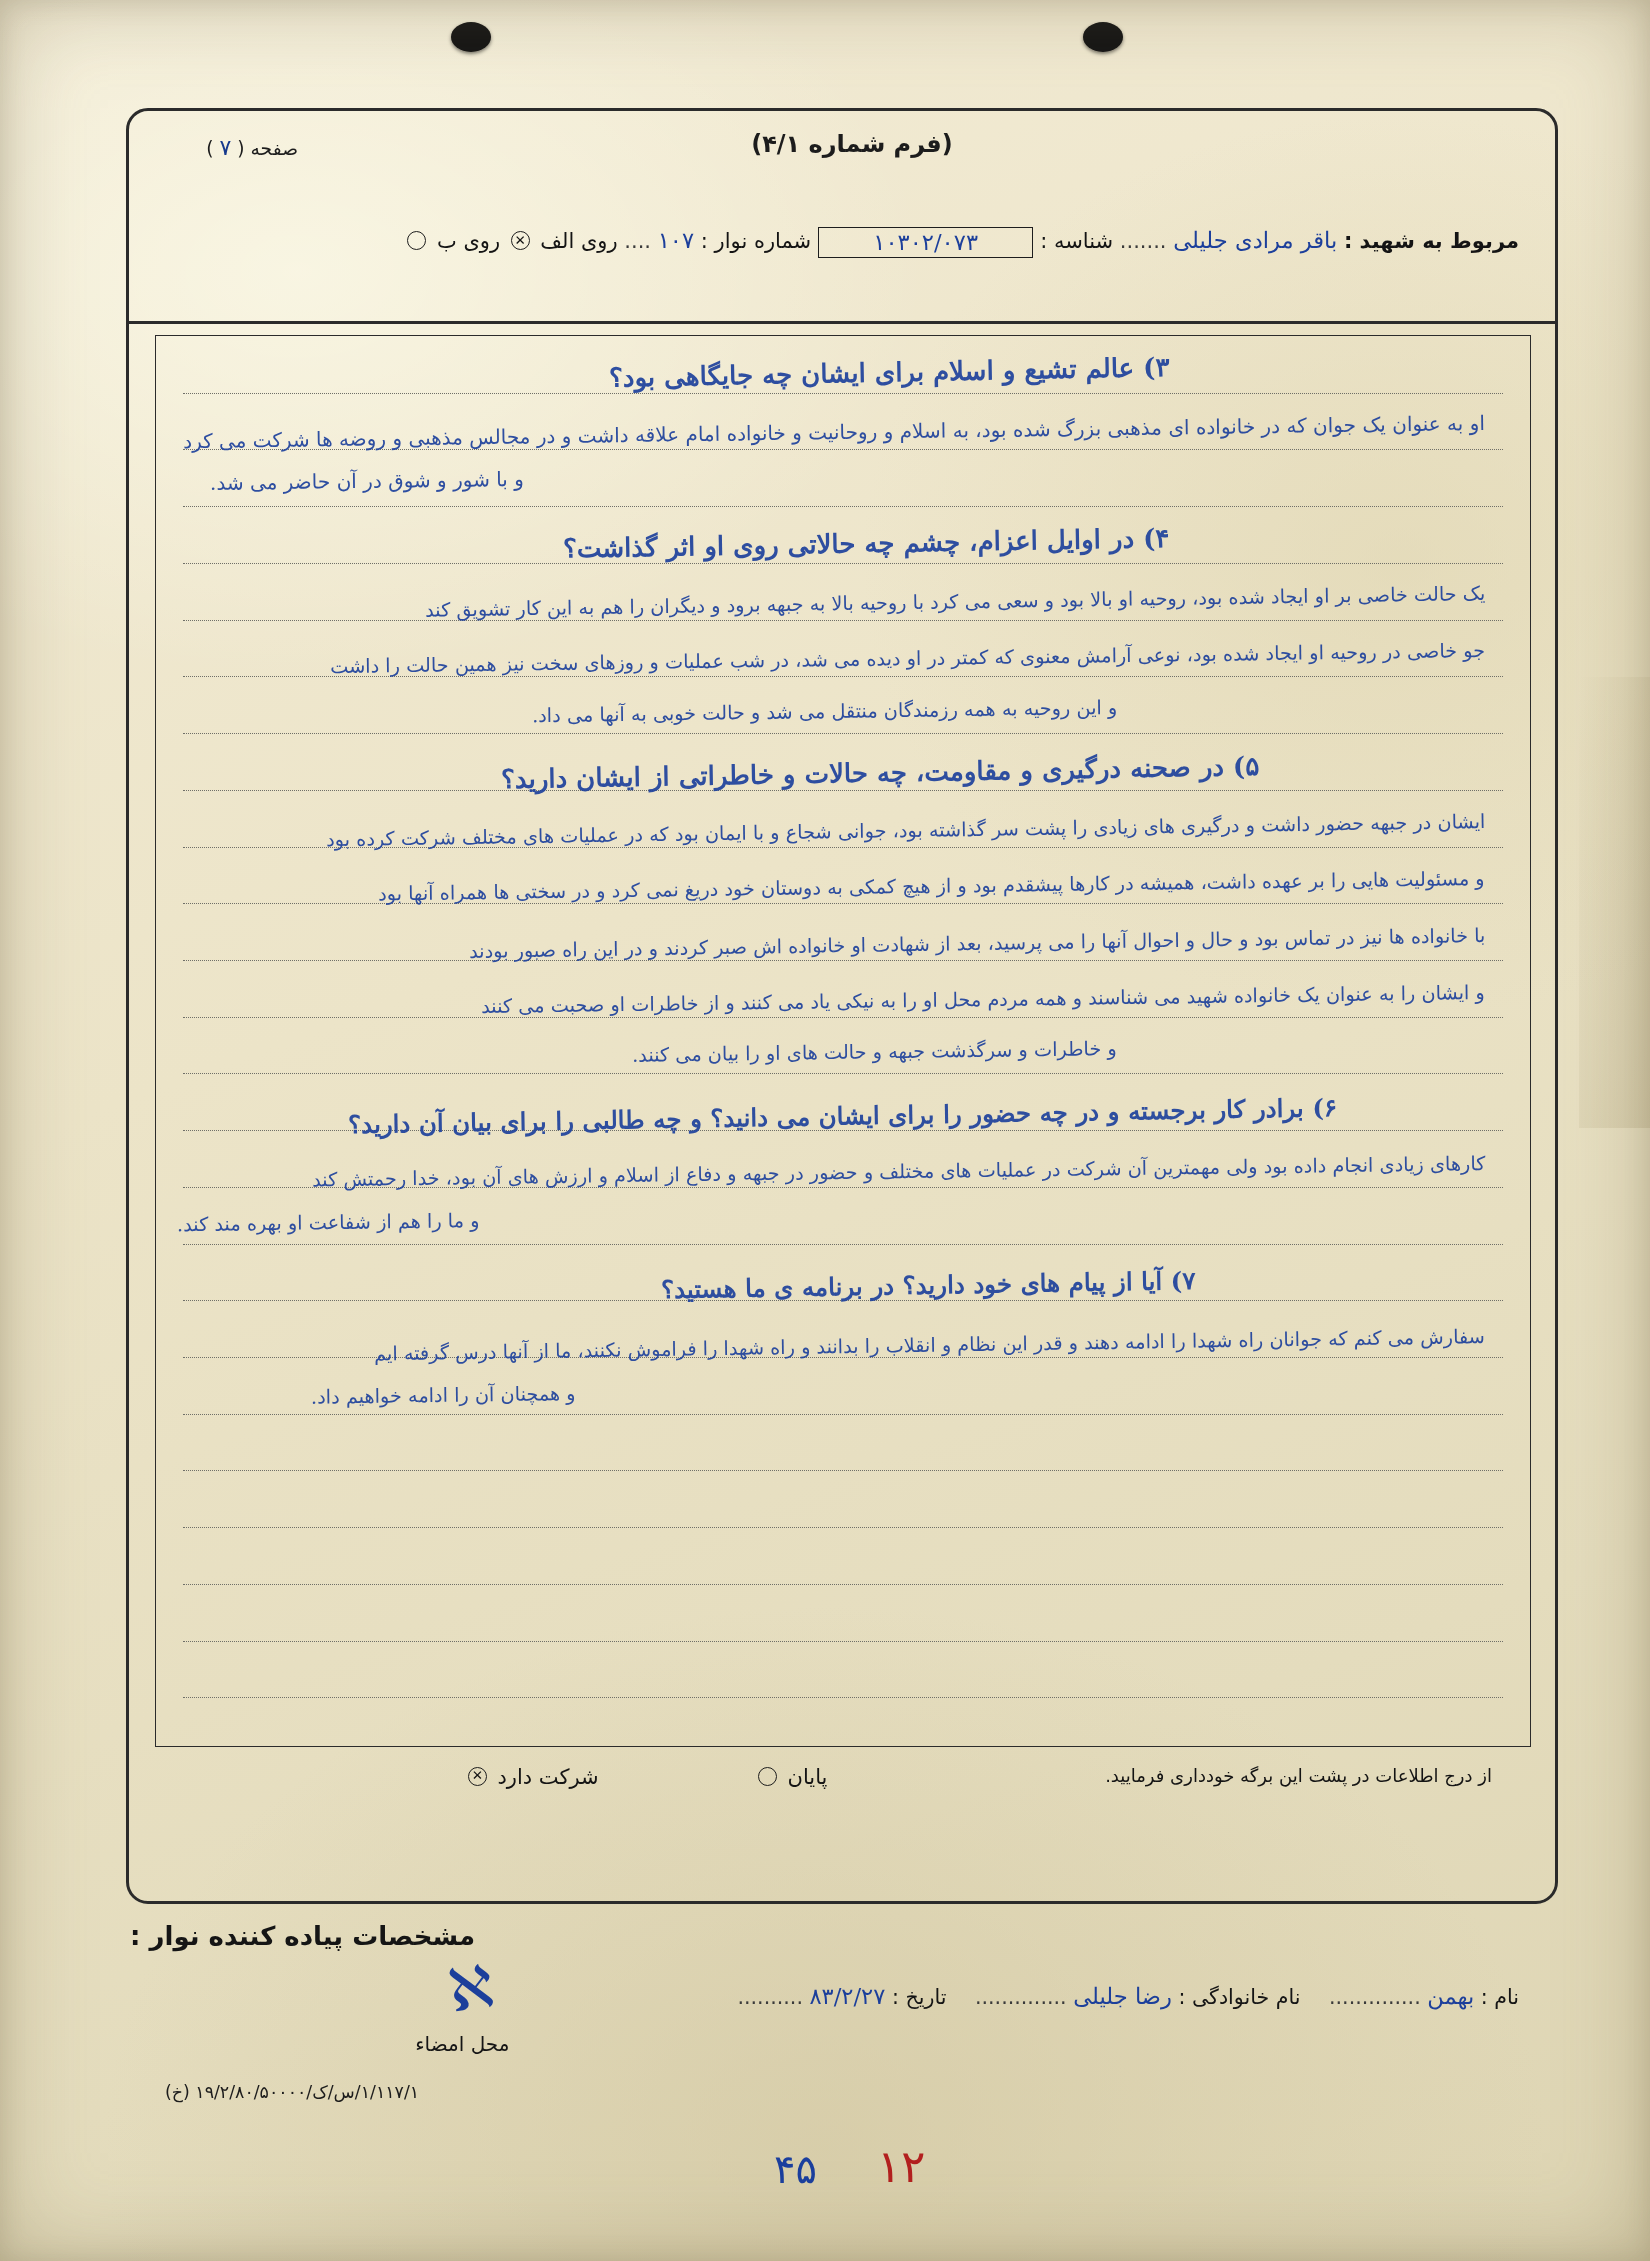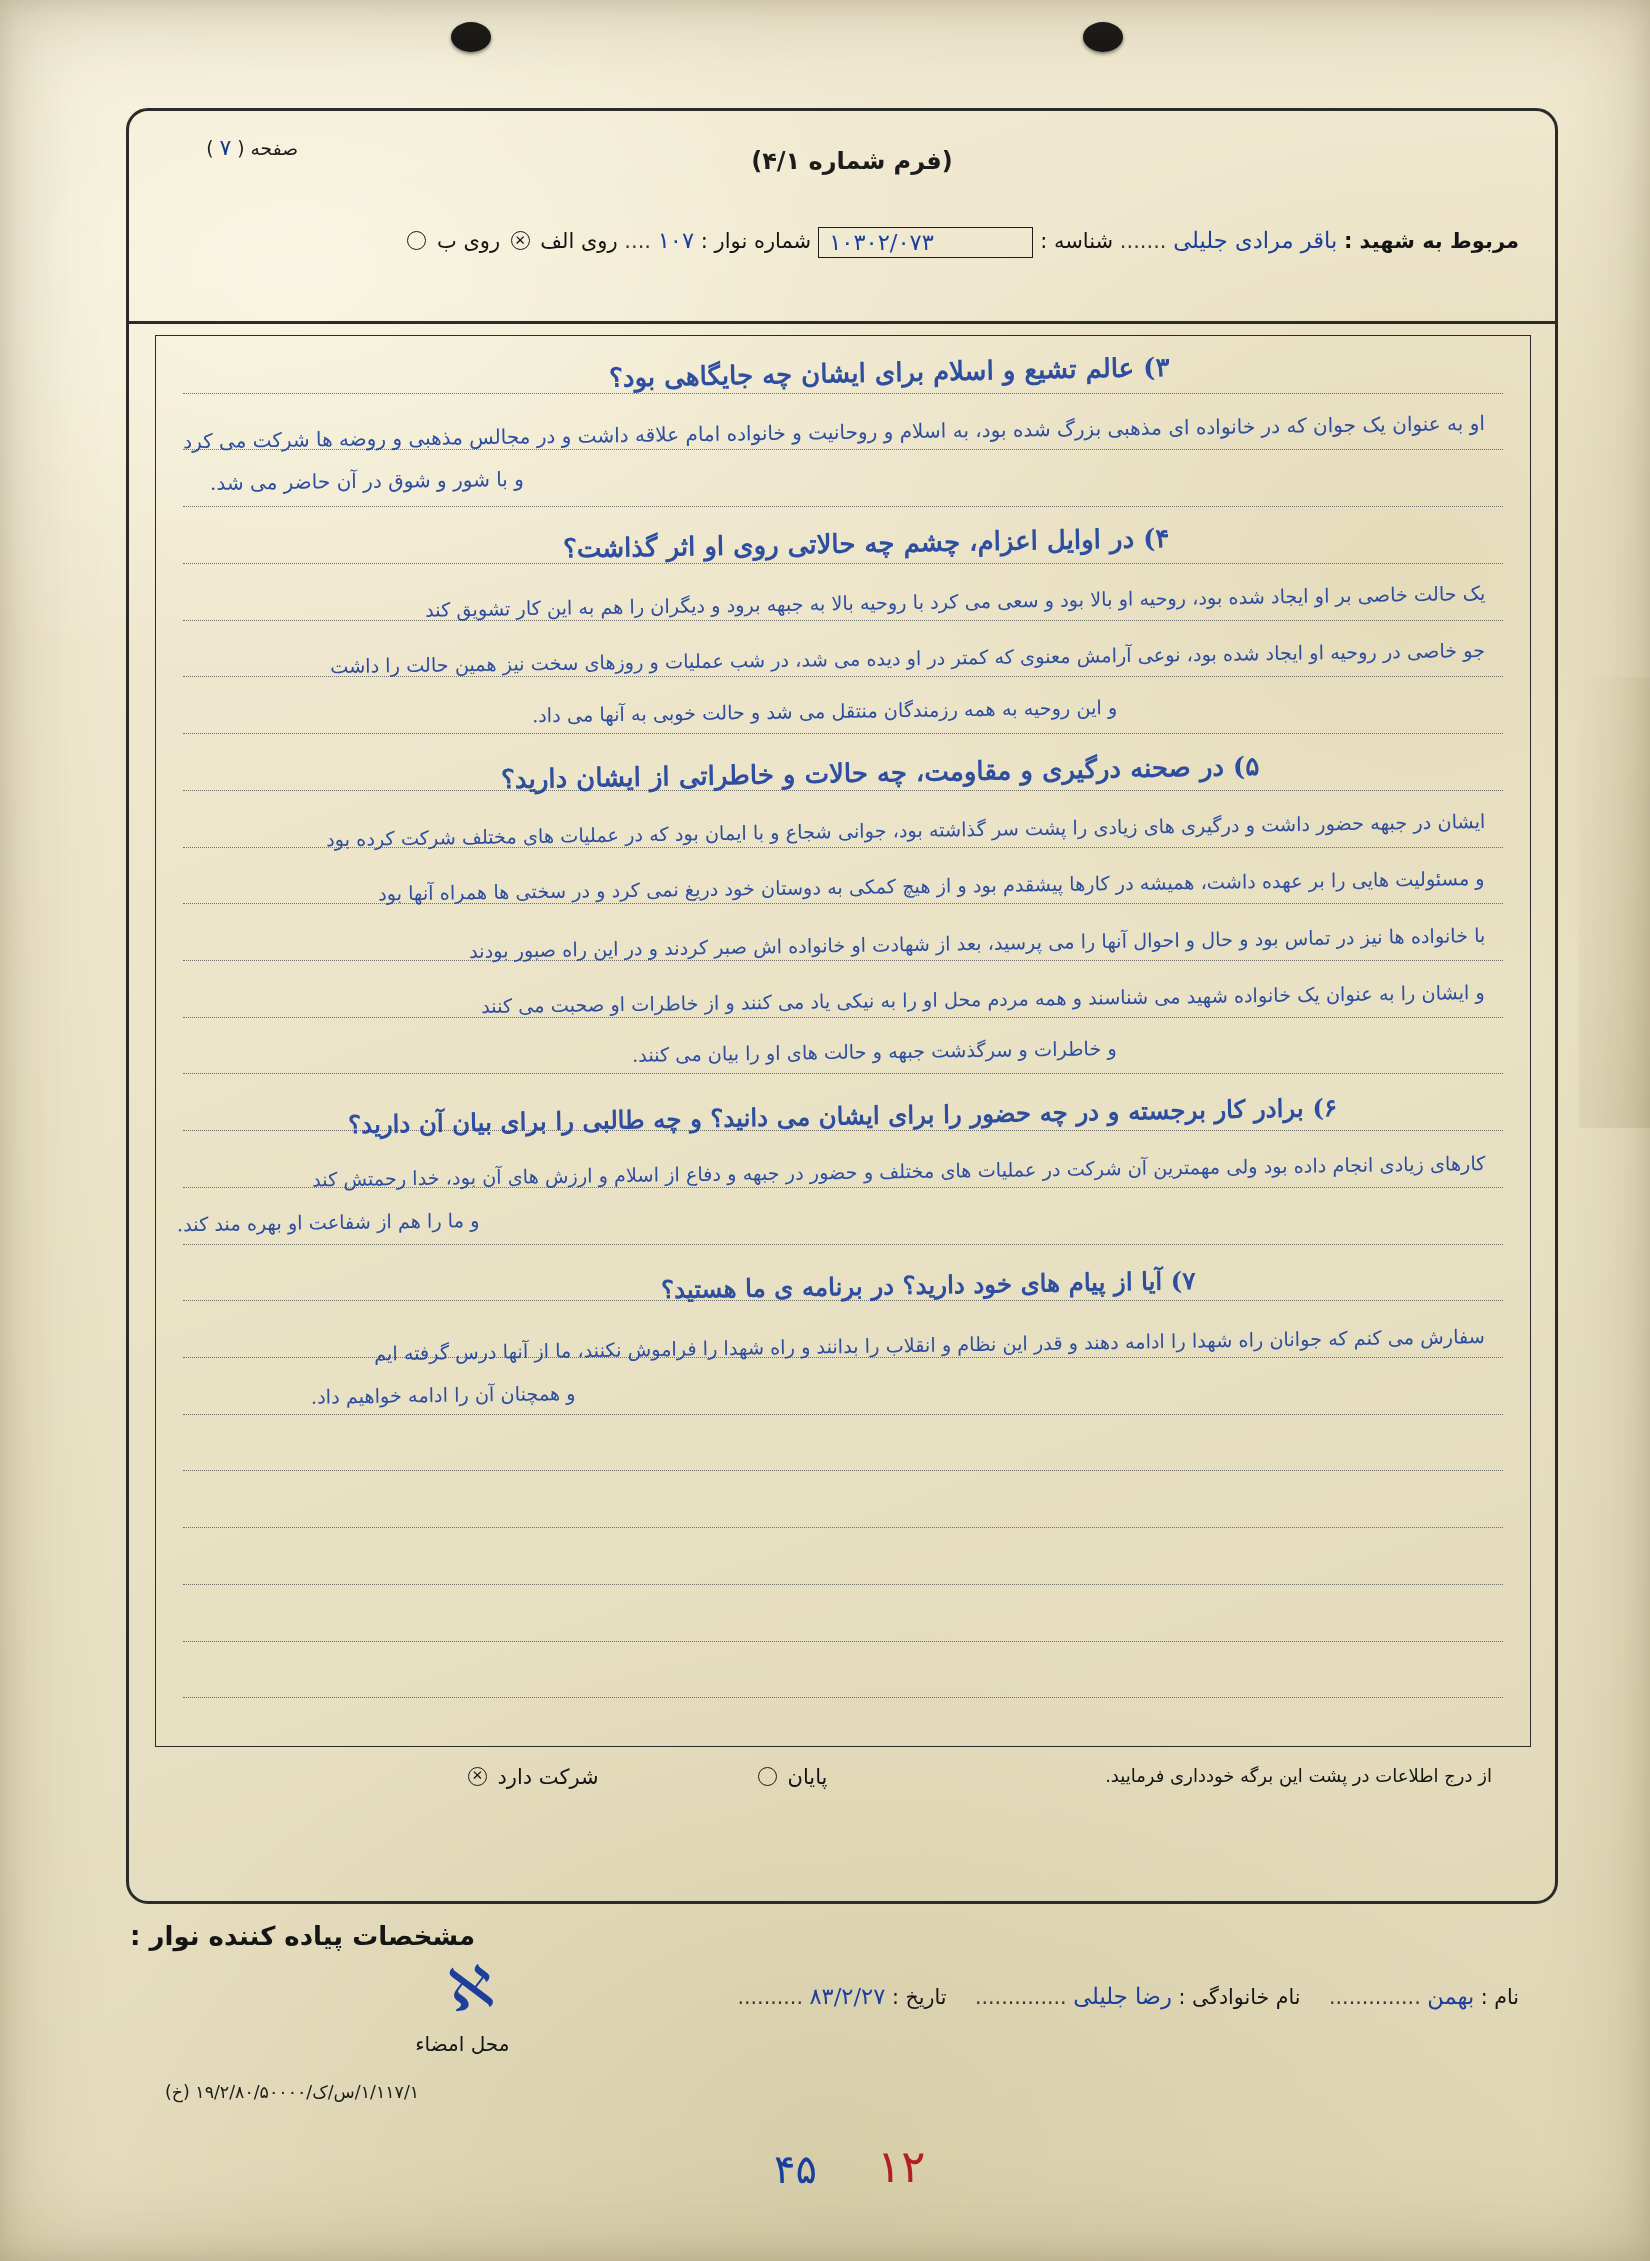--- a/index.html
+++ b/index.html
@@ -68,21 +68,21 @@
     position: absolute;
     left: 126px;
     top: 321px;
     width: 1432px;
     height: 2.6px;
     background: #2b2b2b;
   }
   .form-number {
     position: absolute;
     left: 0; right: 0;
-    top: 39px;
+    top: 22px;
     text-align: center;
     font-size: 24px;
     font-weight: bold;
     color: #1c1c1c;
     letter-spacing: 0.3px;
     margin-left: 20px;
   }
   .page-no {
     position: absolute;
     right: 1260px;
@@ -137,21 +137,21 @@
     color: #1c3f9b;
     font-size: 22.6px;
     letter-spacing: 0.6px;
   }
   .dots { letter-spacing: 1.3px; color: #3a3a3a; }
   .boxed-id {
     display: inline-block;
     border: 1.9px solid #1d1d1d;
     padding: 1.3px 10.3px;
     min-width: 193px;
-    text-align: left;
+    text-align: center;
     vertical-align: middle;
   }
   .radio {
     display: inline-block;
     width: 17px;
     height: 17px;
     border: 1.9px solid #1d1d1d;
     border-radius: 50%;
     vertical-align: -1.9px;
     margin: 0 3.9px;

